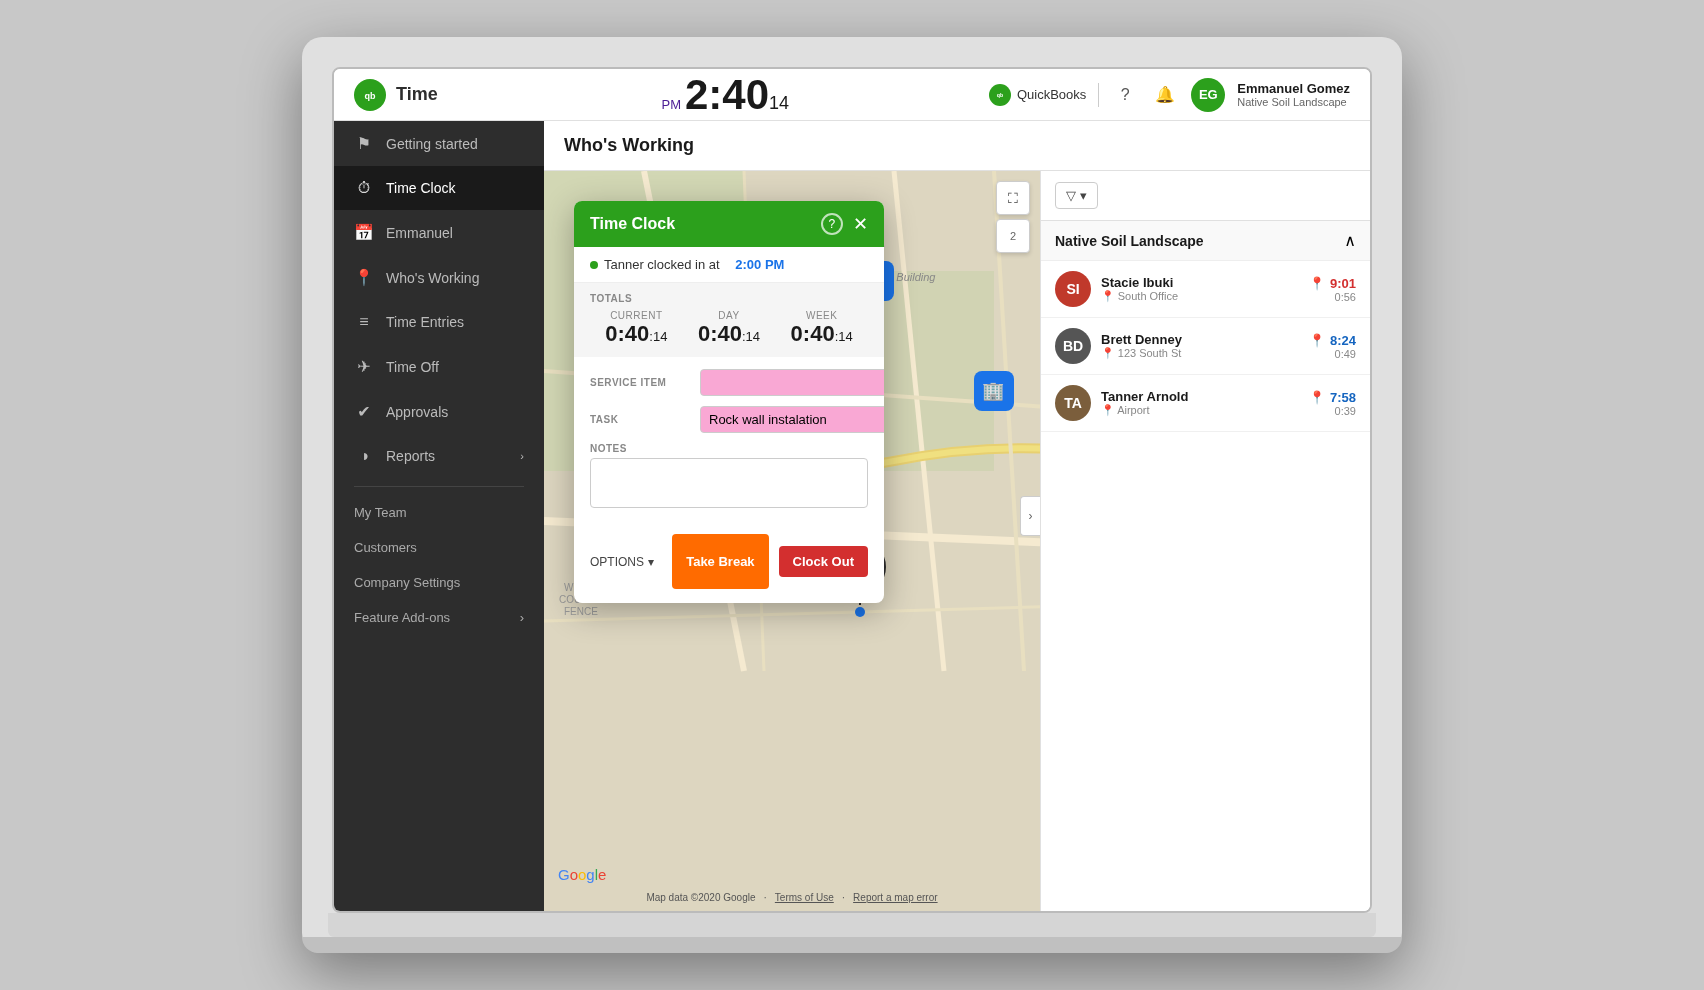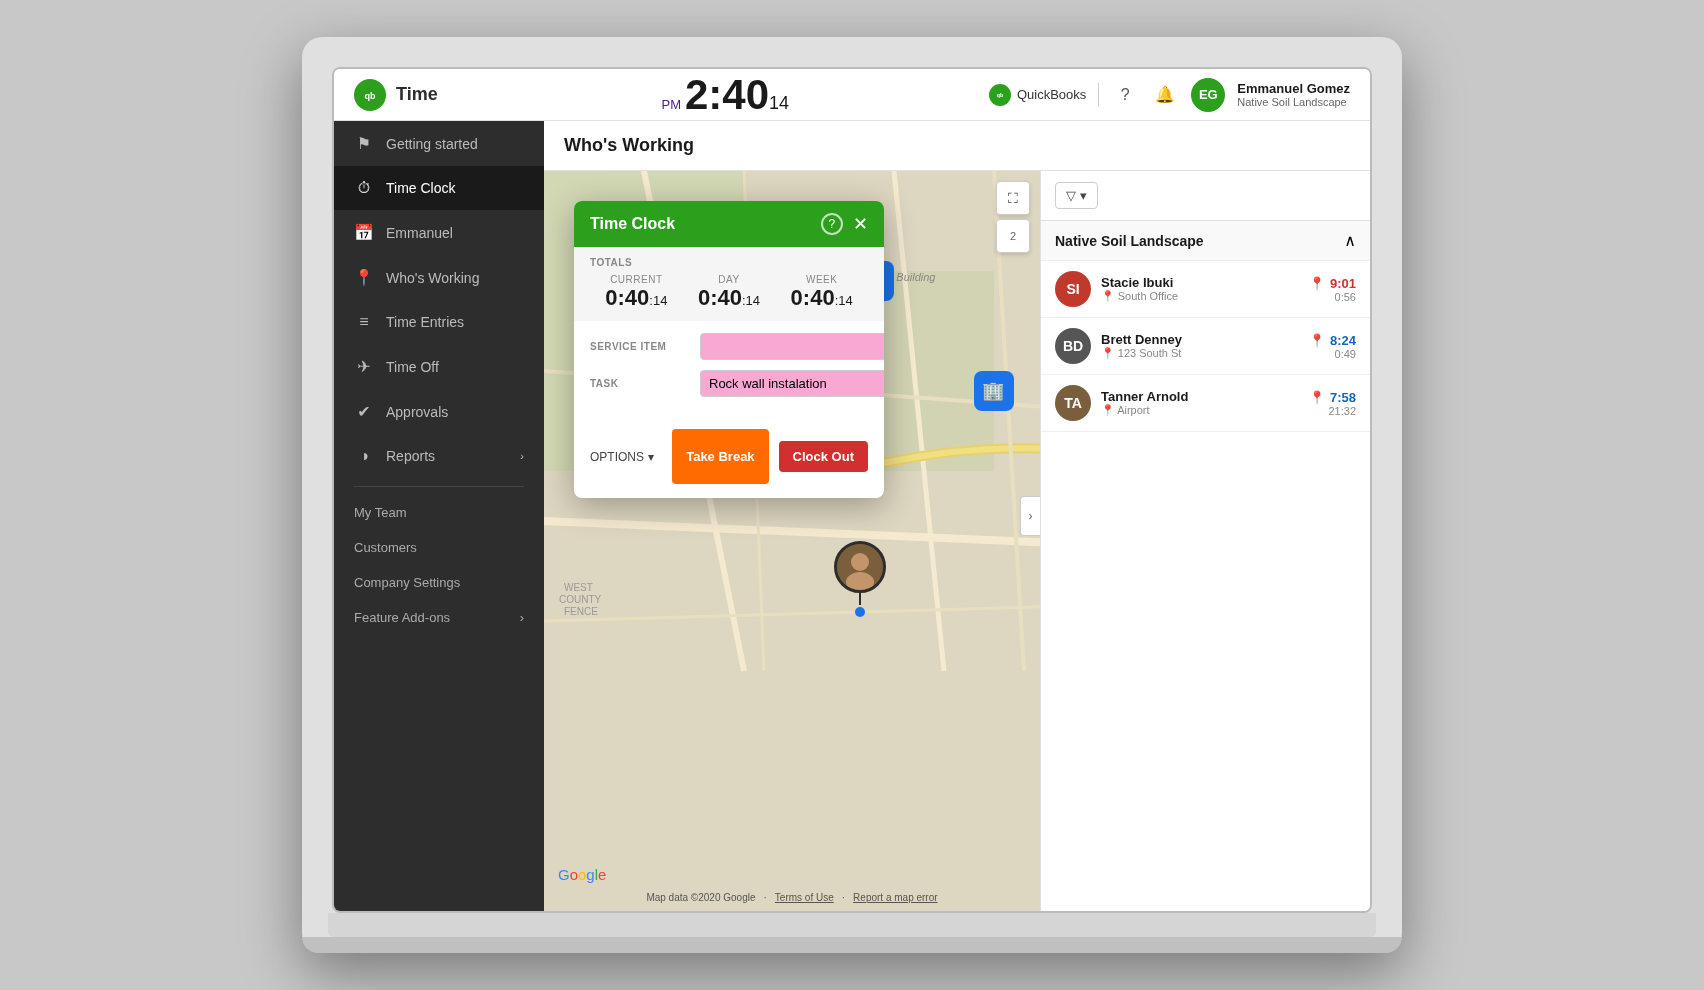--- a/index.html
+++ b/index.html
@@ -747,35 +747,41 @@
       <div class="emp-name">Tanner Arnold</div>
       <div class="emp-location">
         <span>📍</span> Airport
       </div>
     </div>
     <div class="emp-time-info">
       <div class="emp-time emp-time-blue">
         <span>📍</span>
         7:58
       </div>
-      <div class="emp-duration">21:32</div>
+      <div class="emp-duration">0:39</div>
     </div>
   </div>
               </div>
           </div>
         </div>
 
         <div class="modal-overlay">
           <div class="time-clock-modal">
             <div class="modal-header">
               <span class="modal-title">Time Clock</span>
               <div class="modal-header-actions">
                 <div class="modal-icon-btn">?</div>
                 <span class="modal-close">✕</span>
               </div>
+            </div>
+            <div class="modal-status">
+              <div class="status-dot-green"></div>
+              <span>Tanner clocked in at</span>
+              &nbsp;
+              <span class="status-time-link">2:00 PM</span>
             </div>
             <div class="modal-totals">
               <div class="totals-label">TOTALS</div>
               <div class="totals-row">
                 <div class="total-col">
                   <div class="total-col-label">CURRENT</div>
                   <div class="total-time">
                     <span>0:40</span><span class="total-time-sec">:<span>14</span></span>
                   </div>
                 </div>
@@ -795,20 +801,24 @@
             </div>
             <div class="modal-form">
               <div class="form-row">
                 <span class="form-label">SERVICE ITEM</span>
                 <input class="form-input" type="text" value="" style="">
               </div>
               <div class="form-row">
                 <span class="form-label">TASK</span>
                 <input class="form-input" type="text" value="Rock wall instalation" style="">
               </div>
+              <div>
+                <div class="notes-label">NOTES</div>
+                <textarea class="form-textarea" style=""></textarea>
+              </div>
             </div>
             <div class="modal-actions">
               <button class="options-btn">
                 <span>OPTIONS</span> ▾
               </button>
               <button class="btn-take-break">Take Break</button>
               <button class="btn-clock-out">Clock Out</button>
             </div>
           </div>
         </div>

